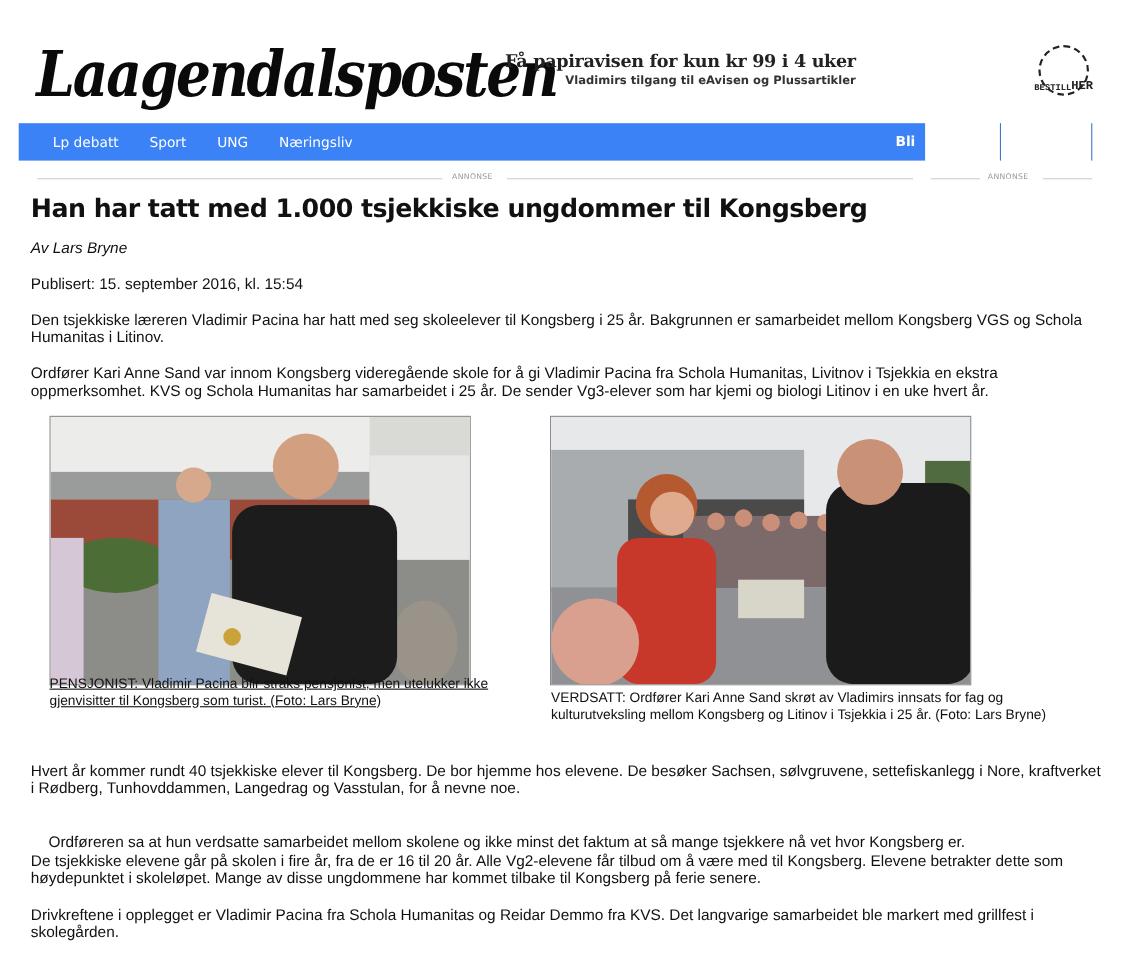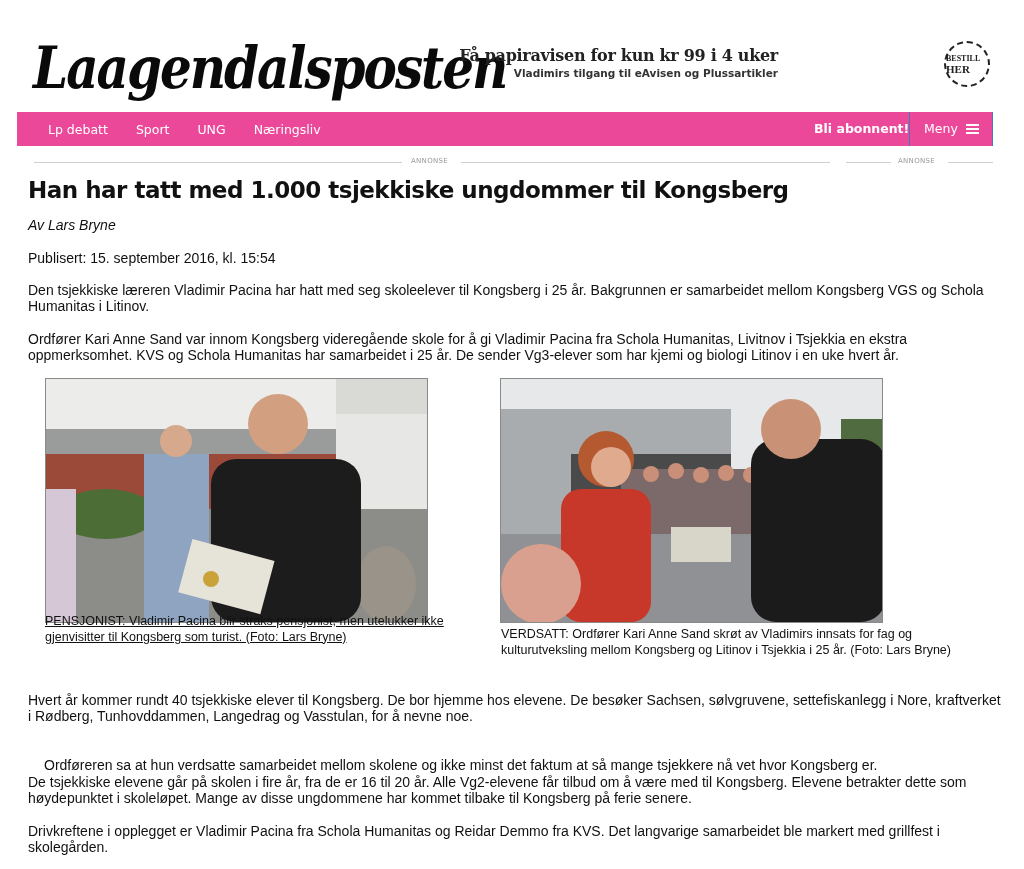--- a/index.html
+++ b/index.html
@@ -3,25 +3,25 @@
 <meta charset="utf-8">
 <style>
   html, body { margin: 0; padding: 0; background: #ffffff; }
   body { width: 1024px; height: 869px; position: relative; overflow: hidden; font-family: "Liberation Sans", sans-serif; color: #111; }
 
   .masthead { position: absolute; left: 0; top: 0; width: 868px; height: 112px; }
   .logo { position: absolute; left: 33px; top: 30px; font-family: "DejaVu Serif", serif; font-weight: bold; font-size: 50px; letter-spacing: -2px; color: #0a0a0a; line-height: 66px; transform: scaleY(1.15); transform-origin: left top; font-style: italic; }
   .promo { position: absolute; right: 90px; top: 46px; text-align: right; }
   .promo-title { font-family: "DejaVu Serif", serif; font-weight: bold; font-size: 16px; color: #222; letter-spacing: -0.3px; }
   .promo-sub { font-family: "DejaVu Sans", sans-serif; font-weight: bold; font-size: 10.5px; color: #333; margin-top: 2px; }
-  .badge { position: absolute; left: 944px; top: 41px; width: 46px; height: 46px; border-radius: 50%; border: 2px dashed #222; box-sizing: border-box; display: flex; flex-direction: column; align-items: flex-start; justify-content: center; font-family: Liberation Serif, serif; font-weight: bold; color: #222; }
+  .badge { position: absolute; left: 944px; top: 41px; width: 46px; height: 46px; border-radius: 50%; border: 2px dashed #222; box-sizing: border-box; display: flex; align-items: flex-end; justify-content: center; font-family: Liberation Mono, monospace; font-weight: bold; color: #222; }
   .badge .b1 { font-size: 8px; line-height: 9px; }
   .badge .b2 { font-size: 11px; line-height: 12px; }
 
-  .navbar { position: absolute; left: 17px; top: 112px; width: 976px; height: 34px; background: #ec4899; color: #fff; font-family: "DejaVu Sans", sans-serif; font-size: 12.5px; }
+  .navbar { position: absolute; left: 17px; top: 112px; width: 824px; height: 34px; background: #3b82f6; color: #fff; font-family: "DejaVu Sans", sans-serif; font-size: 12.5px; }
   .nav-left { position: absolute; left: 31px; top: 0; height: 34px; display: flex; align-items: center; }
   .nav-left a { color: #fff; text-decoration: none; margin-right: 28px; }
   .nav-date { position: absolute; left: 594px; top: 0; height: 34px; line-height: 34px; }
   .nav-sub { position: absolute; left: 797px; top: 0; height: 34px; line-height: 34px; font-weight: bold; }
   .nav-sep { position: absolute; top: 0; width: 1px; height: 34px; background: #3a7ac0; }
   .nav-menu { position: absolute; left: 907px; top: 0; height: 34px; line-height: 34px; display: flex; align-items: center; }
   .ham { display: inline-block; width: 13px; margin-left: 8px; }
   .ham span { display: block; height: 2px; background: #fff; margin: 2px 0; }
 
   .ad-line { position: absolute; top: 162px; height: 1px; background: #cfcfcf; }

